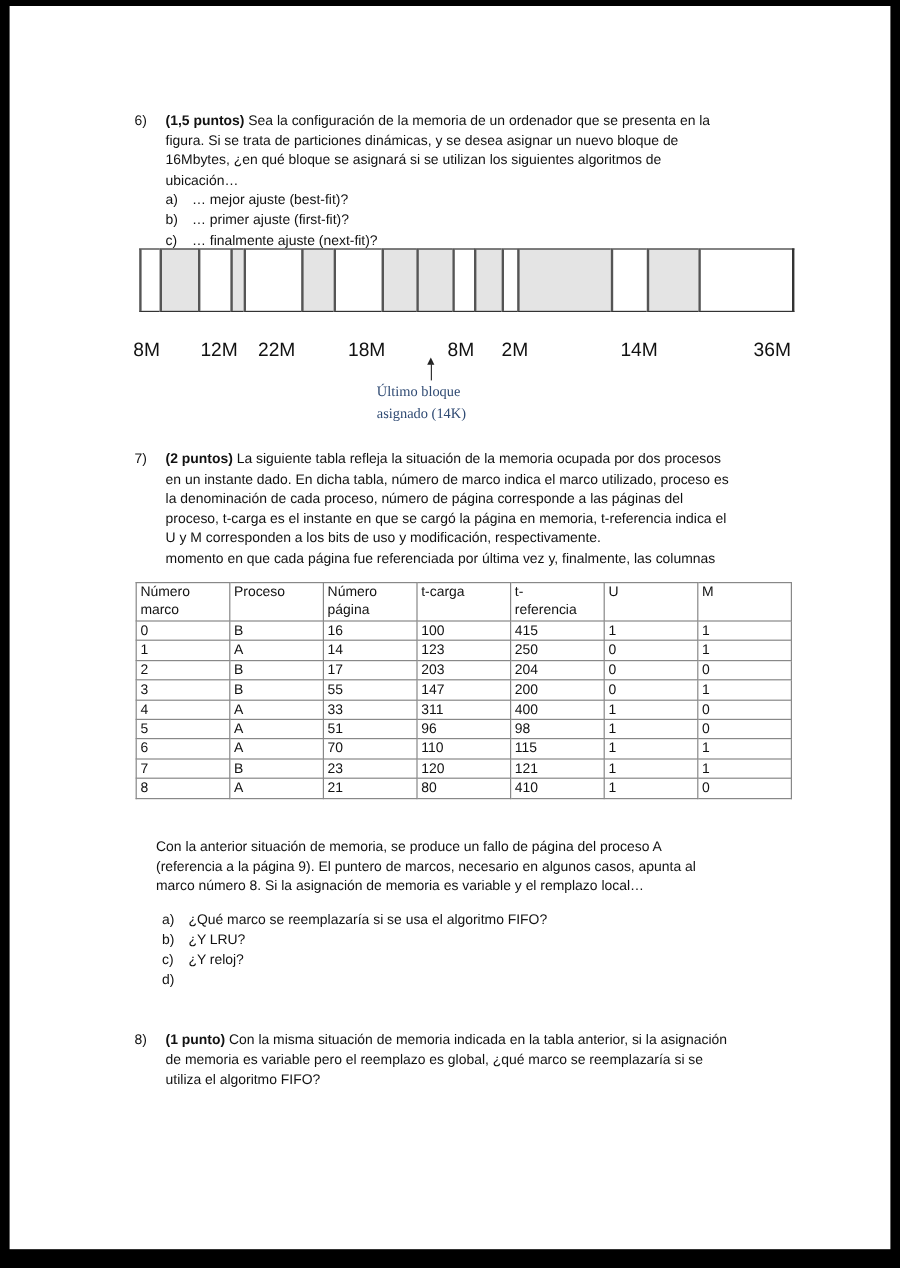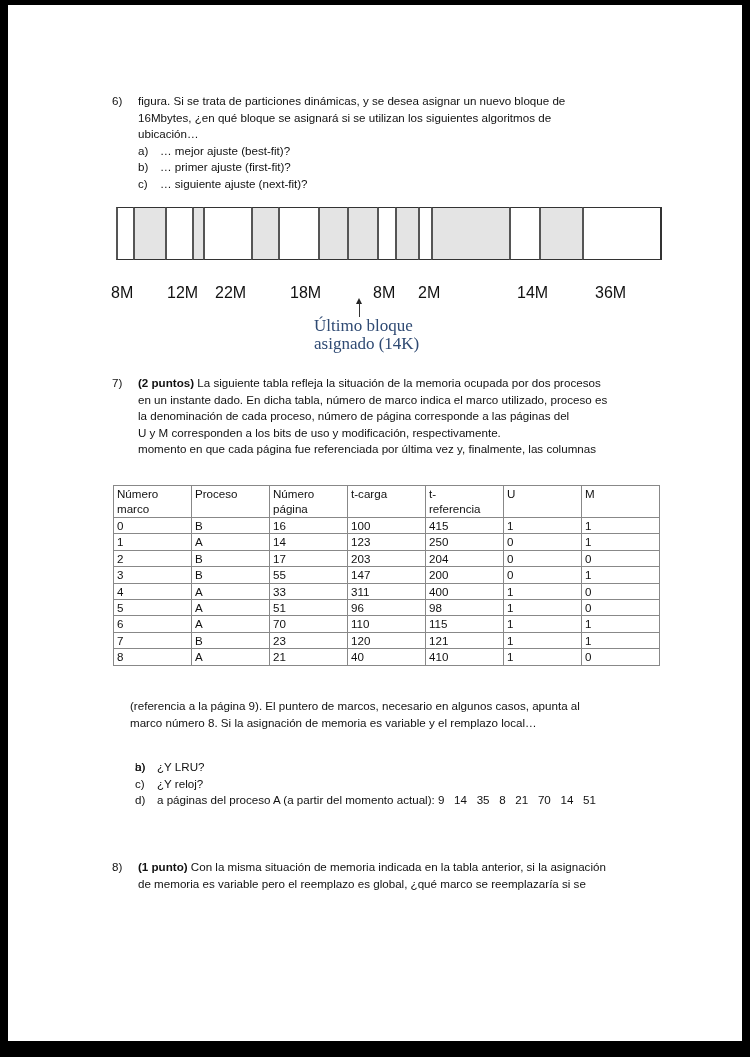--- a/index.html
+++ b/index.html
@@ -22,43 +22,44 @@
   .membar { position: absolute; left: 108px; top: 202px; width: 546px; height: 55px; }
   .blk { position: absolute; top: 0; height: 53px; border-top: 1.5px solid #333; border-bottom: 1.5px solid #333; box-sizing: border-box; border-left: 2px solid #555; }
   .blk.used { background: #e4e4e4; }
   .blk.free { background: #fff; }
   .blk.last { border-right: 2px solid #333; }
   .sizelbl { position: absolute; top: 279px; font-size: 16px; color: #111; }
   .arrow { position: absolute; left: 351px; top: 297px; width: 1px; height: 15px; background: #333; }
   .arrowhead { position: absolute; left: 348px; top: 293px; width: 0; height: 0;
     border-left: 3.5px solid transparent; border-right: 3.5px solid transparent; border-bottom: 6px solid #222; }
   .lastlbl { position: absolute; left: 306px; top: 312px; font-family: "Liberation Serif", "DejaVu Serif", serif;
-    font-size: 17px; line-height: 18px; color: #2f4a73; }
+    font-size: 12px; line-height: 18px; color: #2f4a73; }
   
   table.mem { position: absolute; left: 105px; top: 480px; border-collapse: collapse; }
   table.mem td, table.mem th {
     border: 1px solid #888; width: 71px; padding: 0 3px; font-size: 11.6px; line-height: 15.4px;
     font-weight: normal; text-align: left; vertical-align: top; color: #111; height: 15px;
   }
   table.mem th { height: 31px; }
 </style>
 </head>
 <body>
 
 <div class="page">
 
   <div class="q txt" style="top:88px;">
     <span class="qnum">6)</span>
     <div class="qbody">
+      <div><b>(1,5 puntos)</b> <span>Sea la configuración de la memoria de un ordenador que se presenta en la</span></div>
       <div>figura. Si se trata de particiones dinámicas, y se desea asignar un nuevo bloque de</div>
       <div>16Mbytes, ¿en qué bloque se asignará si se utilizan los siguientes algoritmos de</div>
       <div>ubicación…</div>
       <div class="subitem"><span class="lbl">a)</span><span>… mejor ajuste (best-fit)?</span></div>
       <div class="subitem"><span class="lbl">b)</span><span>… primer ajuste (first-fit)?</span></div>
-      <div class="subitem"><span class="lbl">c)</span><span>… siguiente ajuste (next-fit)?</span></div>
+      <div class="subitem"><span class="lbl">c)</span><span>… finalmente ajuste (next-fit)?</span></div>
     </div>
   </div>
 
   <div class="membar" id="membar">
       <div class="blk free" style="left: 0px; width: 17px;"></div>
       <div class="blk used" style="left: 17px; width: 32px;"></div>
       <div class="blk free" style="left: 49px; width: 27px;"></div>
       <div class="blk used" style="left: 76px; width: 11px;"></div>
       <div class="blk free" style="left: 87px; width: 48px;"></div>
       <div class="blk used" style="left: 135px; width: 27px;"></div>
@@ -75,36 +76,37 @@
     </div>
 
   <div id="sizelabels">
       <span class="sizelbl" style="left: 103px;">8M</span>
       <span class="sizelbl" style="left: 159px;">12M</span>
       <span class="sizelbl" style="left: 207px;">22M</span>
       <span class="sizelbl" style="left: 282px;">18M</span>
       <span class="sizelbl" style="left: 365px;">8M</span>
       <span class="sizelbl" style="left: 410px;">2M</span>
       <span class="sizelbl" style="left: 509px;">14M</span>
-      <span class="sizelbl" style="left: 587px; text-align: center;">36M</span>
+      <span class="sizelbl" style="left: 620px; text-align: center;">36M</span>
     </div>
 
   <div class="arrowhead"></div>
   <div class="arrow"></div>
   <div class="lastlbl">
     <div>Último bloque</div>
     <div>asignado (14K)</div>
   </div>
 
   <div class="q txt" style="top:370px;">
     <span class="qnum">7)</span>
     <div class="qbody">
       <div><b>(2 puntos)</b> <span>La siguiente tabla refleja la situación de la memoria ocupada por dos procesos</span></div>
       <div>en un instante dado. En dicha tabla, número de marco indica el marco utilizado, proceso es</div>
       <div>la denominación de cada proceso, número de página corresponde a las páginas del</div>
+      <div>proceso, t-carga es el instante en que se cargó la página en memoria, t-referencia indica el</div>
       <div>U y M corresponden a los bits de uso y modificación, respectivamente.</div>
       <div>momento en que cada página fue referenciada por última vez y, finalmente, las columnas</div>
     </div>
   </div>
 
   <table class="mem">
     <thead>
       <tr>
         <th>
             <div>Número</div>
@@ -206,42 +208,43 @@
           <td>23</td>
           <td>120</td>
           <td>121</td>
           <td>1</td>
           <td>1</td>
         </tr>
         <tr>
           <td>8</td>
           <td>A</td>
           <td>21</td>
-          <td>40</td>
+          <td>80</td>
           <td>410</td>
           <td>1</td>
           <td>0</td>
         </tr>
       </tbody>
   </table>
 
   <div class="q txt" style="top:693px; left:122px; width:520px;">
+    <div>Con la anterior situación de memoria, se produce un fallo de página del proceso A</div>
     <div>(referencia a la página 9). El puntero de marcos, necesario en algunos casos, apunta al</div>
     <div>marco número 8. Si la asignación de memoria es variable y el remplazo local…</div>
   </div>
 
   <div class="q txt" style="top:754px; left:127px; width:520px;">
-    <div class="subitem"><span class="lbl">a)</span></div>
+    <div class="subitem"><span class="lbl">a)</span><span>¿Qué marco se reemplazaría si se usa el algoritmo FIFO?</span></div>
     <div class="subitem"><span class="lbl">b)</span><span>¿Y LRU?</span></div>
     <div class="subitem"><span class="lbl">c)</span><span>¿Y reloj?</span></div>
     <div class="subitem"><span class="lbl">d)</span></div>
-    <div class="subitem" style="white-space:pre;">a páginas del proceso A (a partir del momento actual): 9   14   35   8   21   70   14   51</div>
   </div>
 
   <div class="q txt" style="top:854px;">
     <span class="qnum">8)</span>
     <div class="qbody">
       <div><b>(1 punto)</b> <span>Con la misma situación de memoria indicada en la tabla anterior, si la asignación</span></div>
       <div>de memoria es variable pero el reemplazo es global, ¿qué marco se reemplazaría si se</div>
+      <div>utiliza el algoritmo FIFO?</div>
     </div>
   </div>
 
 </div>
 
 </body></html>

